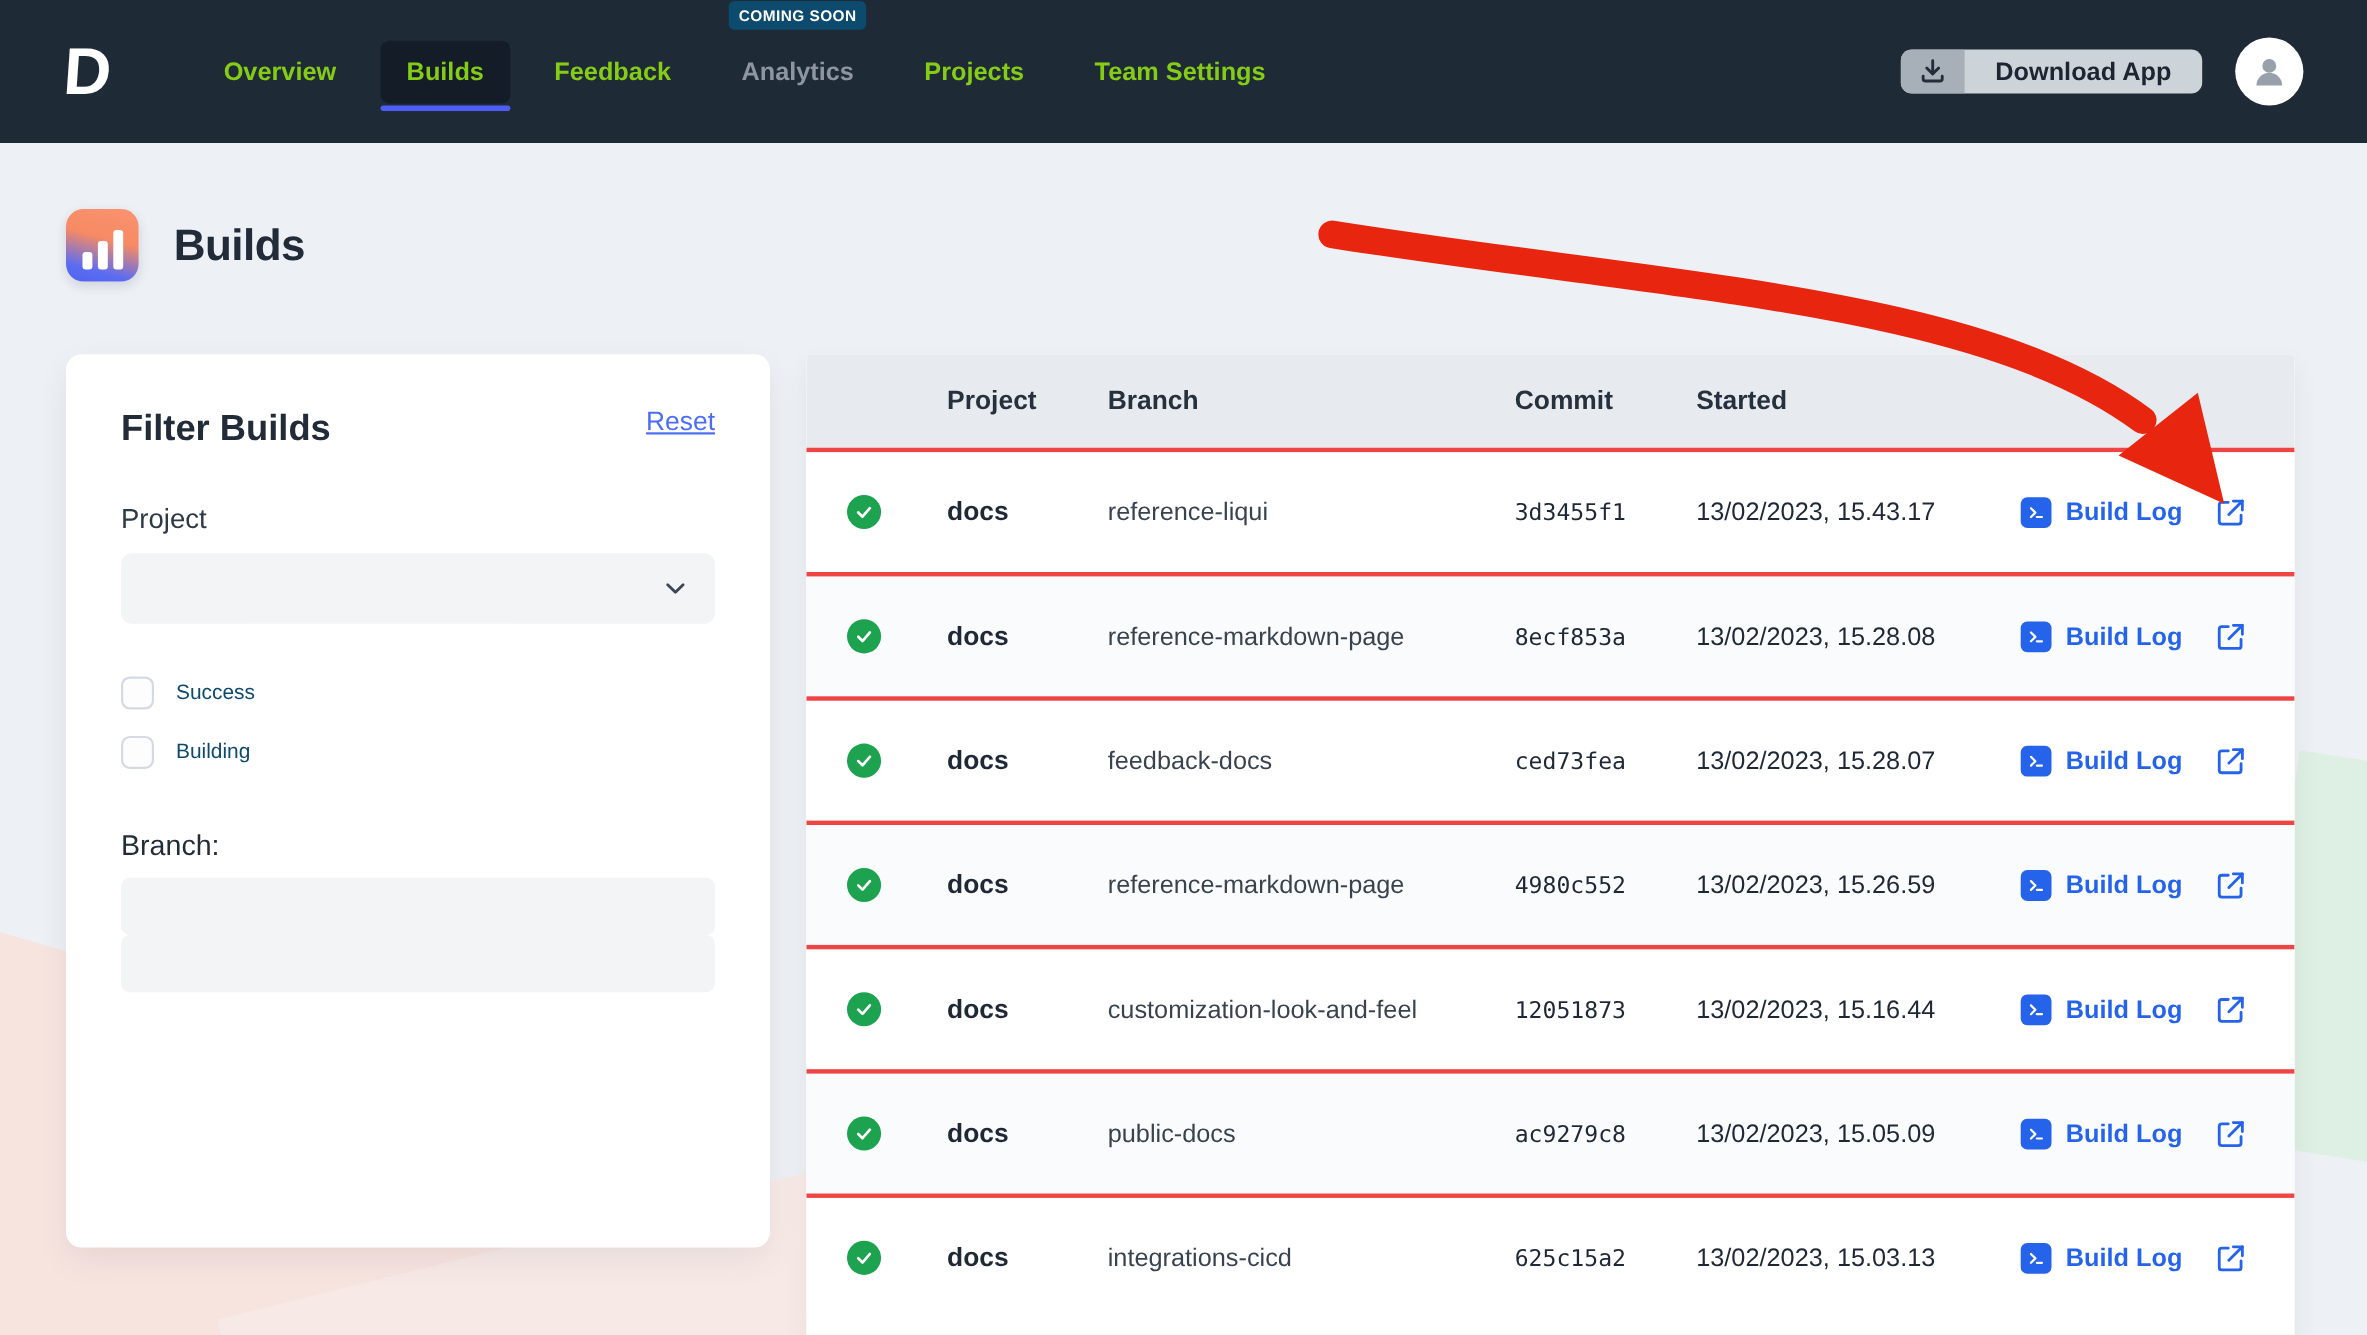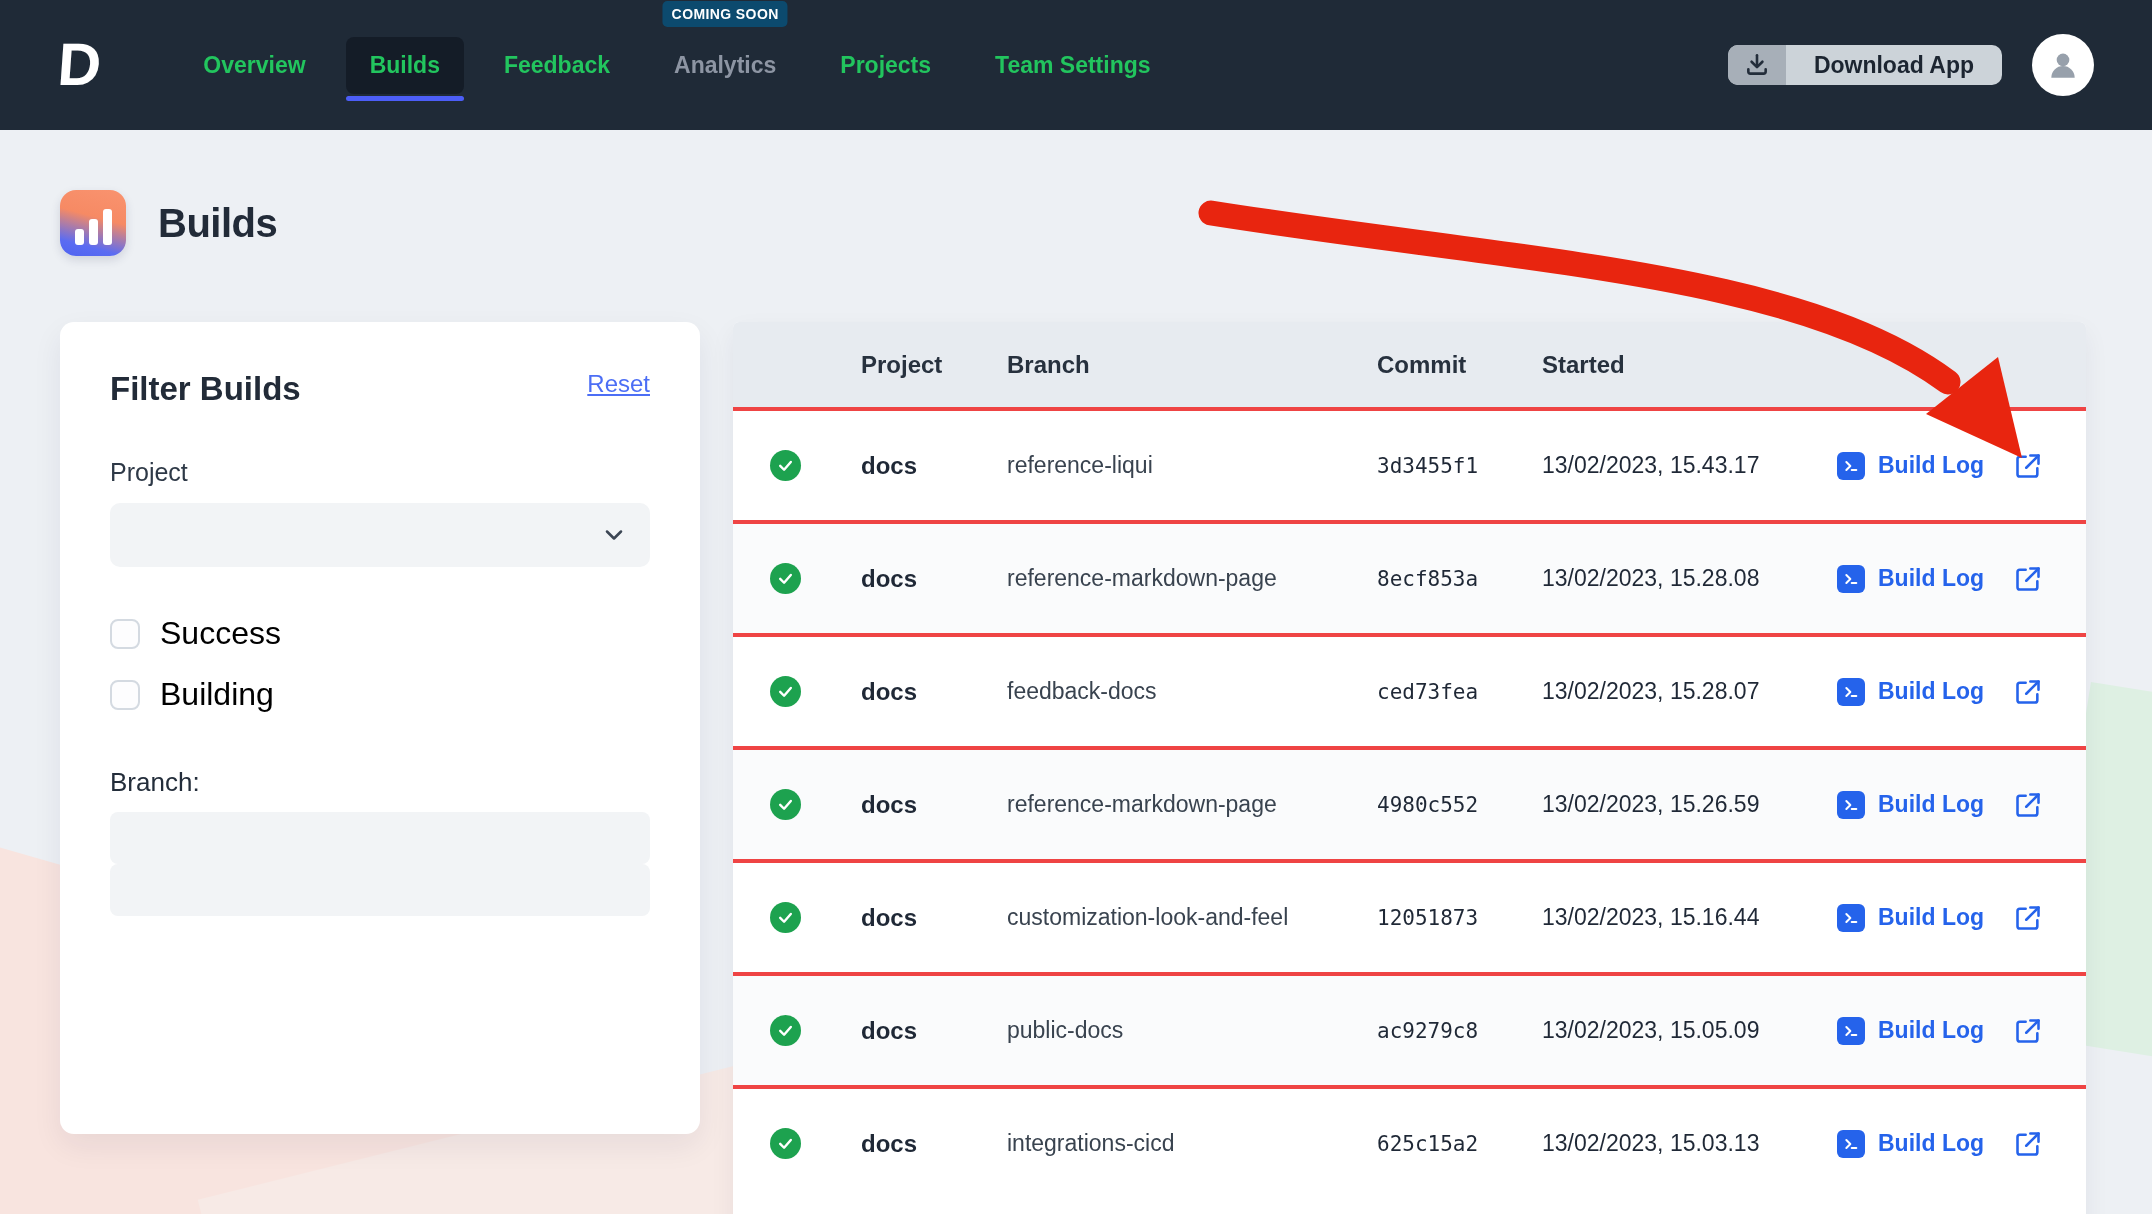--- a/index.html
+++ b/index.html
@@ -25,21 +25,21 @@
     padding:0 58px;
   }
   .logo {
     font-size:60px; font-weight:900; color:#ffffff;
     margin-right:78px; line-height:1;
     transform:skew(-4deg);
   }
   .nav-items { display:flex; align-items:center; gap:16px; height:100%; }
   .nav-item {
     position:relative;
-    color:#22c55e; font-size:23px; font-weight:600;
+    color:#84cc16; font-size:23px; font-weight:600;
     padding:15px 24px; border-radius:8px;
     cursor:pointer; white-space:nowrap;
   }
   .nav-item.active { background:#141c27; }
   .nav-item.active::after {
     content:""; position:absolute; left:0; right:0; bottom:-7px;
     height:5px; border-radius:3px; background:#4c5ef7;
   }
   .nav-item.dimmed { color:#8d95a3; }
   .coming-soon-badge {
@@ -100,21 +100,21 @@
     height:64px; background:#f2f4f6; border-radius:10px;
     display:flex; align-items:center; justify-content:flex-end;
     padding:0 22px; cursor:pointer;
   }
   .checkbox-group { margin-top:48px; display:flex; flex-direction:column; gap:24px; }
   .checkbox-row { display:flex; align-items:center; gap:20px; cursor:pointer; }
   .checkbox {
     width:30px; height:30px; border:2px solid #d4dae1;
     border-radius:8px; background:#fdfdfe; flex:0 0 auto;
   }
-  .checkbox-label { font-size:32px; color:#000000; }
+  .checkbox-label { font-size:19px; color:#0c4a6e; }
   .text-input {
     width:100%; height:52px; background:#f2f4f6;
     border:none; border-radius:8px; font-size:22px; padding:0 18px;
     font-family:"Liberation Sans", sans-serif; color:#232d3a; outline:none;
   }
   .input-label { font-size:26px; color:#232d3a; margin-top:54px; margin-bottom:14px; }
 
   
   .table-card {
     position:absolute; left:733px; top:192px;

